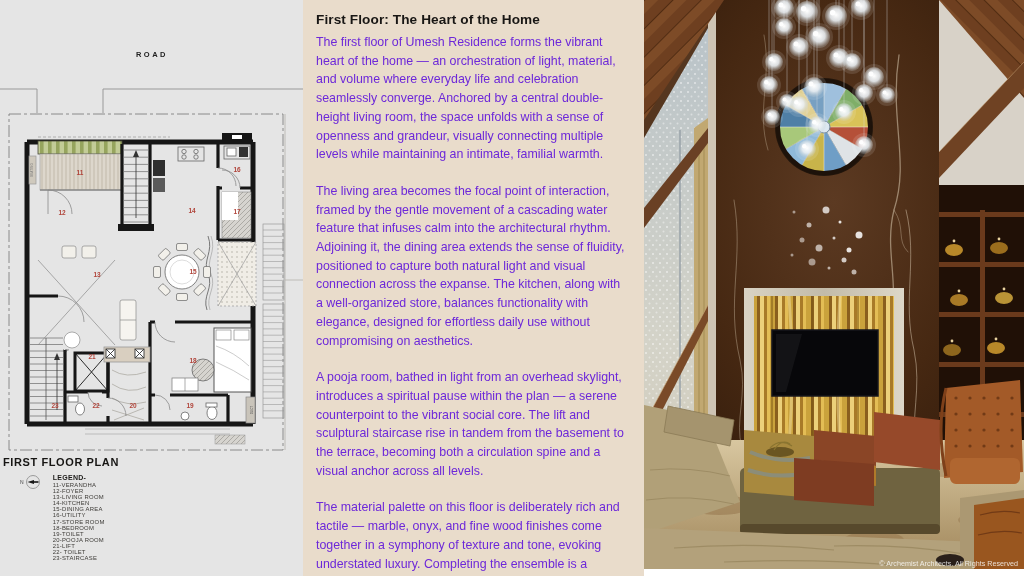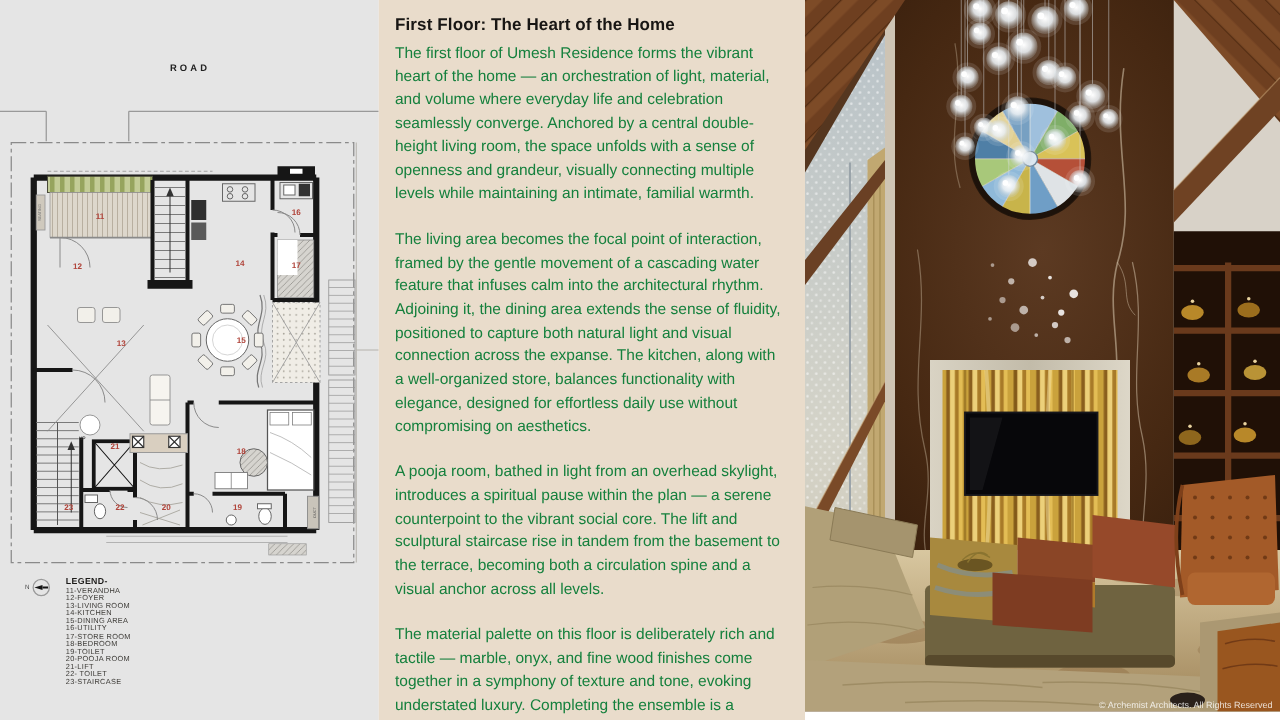--- a/index.html
+++ b/index.html
@@ -14,21 +14,21 @@
   .north{display:flex;align-items:flex-start;margin-left:17px;}
   .north .n-label{font-size:5px;color:#444;margin-right:1px;margin-top:5px;}
   .legend-block{margin-left:12px;}
   .legend-title{font-size:7px;font-weight:bold;color:#1c1b19;letter-spacing:.3px;}
   .legend-list{margin-top:1px;}
   .legend-list div{font-size:5.9px;line-height:6.1px;color:#3c3a36;letter-spacing:.25px;}
   
   .article-panel{position:absolute;left:303px;top:0;width:341px;height:576px;
                  background:#e9dccb;box-sizing:border-box;padding:12px 18px 0 13px;overflow:hidden;}
   .article-title{font-size:13.6px;font-weight:bold;color:#181614;margin:0 0 6px 0;letter-spacing:.1px;}
-  .article-body p{font-size:12.4px;line-height:18.7px;color:#15803d;margin:0 0 18px 0;}
+  .article-body p{font-size:12.4px;line-height:18.7px;color:#6d28d9;margin:0 0 18px 0;}
   
   .photo-panel{position:absolute;left:644px;top:0;width:380px;height:569px;overflow:hidden;}
 </style>
 </head>
 <body>
 <div class="stage">
 
 <div class="plan-panel">
   <svg class="plan-svg" width="303" height="455" viewBox="0 0 303 455">
     <defs>
@@ -273,20 +273,21 @@
           <text x="193" y="363" font-size="6.5" font-weight="bold" fill="#b0443a" text-anchor="middle">18</text>
           <text x="190" y="408" font-size="6.5" font-weight="bold" fill="#b0443a" text-anchor="middle">19</text>
           <text x="133" y="408" font-size="6.5" font-weight="bold" fill="#b0443a" text-anchor="middle">20</text>
           <text x="92" y="359" font-size="6.5" font-weight="bold" fill="#b0443a" text-anchor="middle">21</text>
           <text x="96" y="408" font-size="6.5" font-weight="bold" fill="#b0443a" text-anchor="middle">22</text>
           <text x="55" y="408" font-size="6.5" font-weight="bold" fill="#b0443a" text-anchor="middle">23</text>
         </g>
   </svg>
 
   <div class="plan-caption">
+    <div class="plan-title">FIRST FLOOR PLAN</div>
     <div class="legend-row">
       <div class="north">
         <span class="n-label">N</span>
         <svg width="16" height="16" viewBox="0 0 16 16">
           <circle cx="8" cy="8" r="6.5" fill="none" stroke="#9a9a9a" stroke-width="1"></circle>
           <path d="M2.5,8 L9,6 L9,10 Z" fill="#161616"></path>
           <line x1="9" y1="8" x2="13.5" y2="8" stroke="#161616" stroke-width="1.6"></line>
         </svg>
       </div>
       <div class="legend-block">

